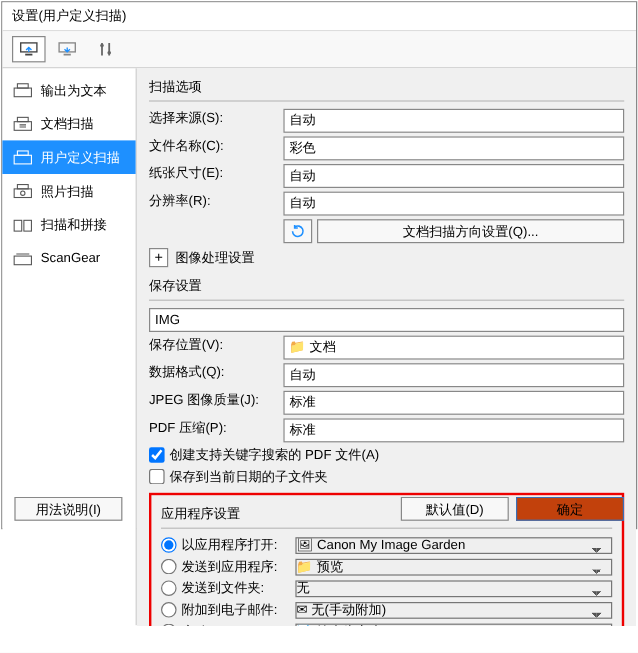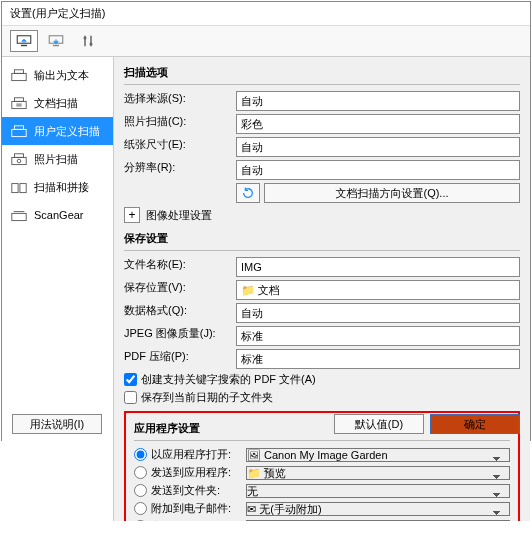--- a/index.html
+++ b/index.html
@@ -9,21 +9,21 @@
 .toolbar { display: flex; gap: 4px; padding: 4px 8px; border-bottom: 1px solid #ccc; background: #f8f8f8; }
 .tool-btn { width: 28px; height: 22px; border: 1px solid transparent; display: flex; align-items: center; justify-content: center; cursor: pointer; }
 .tool-btn.active { border: 1px solid #888; background: #fff; }
 .tool-btn svg { width: 18px; height: 16px; }
 .body { display: flex; height: 464px; }
 .sidebar { width: 112px; border-right: 1px solid #ccc; background: #fff; padding: 4px 0; }
 .side-item { display: flex; align-items: center; gap: 6px; padding: 6px 8px; cursor: pointer; font-size: 11px; }
 .side-item.selected { background: #1e90ff; color: #fff; }
 .side-item .icon-box { width: 18px; height: 16px; display: flex; align-items: center; justify-content: center; }
 .content { flex: 1; padding: 6px 10px 6px 10px; overflow: auto; background: #f0f0f0; }
-.group-title { font-size: 11px; margin: 2px 0 4px 0; font-weight: bold; }
+.group-title { font-size: 11px; margin: 2px 0 4px 0; font-weight: normal; }
 .hr { border: none; border-top: 1px solid #bbb; margin: 2px 0 6px 0; }
 .row { display: flex; align-items: flex-start; margin: 3px 0; }
 .row .lbl { width: 112px; font-size: 11px; }
 .row select, .row input[type=text] { flex: 1; height: 20px; border: 1px solid #888; background: #fff; font-size: 11px; padding: 0 4px; }
 .row .small-btn { width: 24px; height: 20px; margin-right: 4px; border: 1px solid #888; background: #f8f8f8; display: flex; align-items: center; justify-content: center; }
 .wide-btn { flex: 1; height: 20px; border: 1px solid #888; background: #f8f8f8; font-size: 11px; cursor: pointer; }
 .chk-row { display: flex; align-items: center; margin: 3px 0 3px 0; font-size: 11px; }
 .chk-row input { margin-right: 4px; }
 .expand-row { display: flex; align-items: center; margin: 4px 0; }
 .expand-btn { width: 16px; height: 16px; border: 1px solid #888; background: #fff; display: flex; align-items: center; justify-content: center; font-size: 12px; line-height: 1; cursor: pointer; margin-right: 6px; }
@@ -129,21 +129,21 @@
 
     <div class="content">
 
       <div class="group-title">扫描选项</div>
       <hr class="hr">
       <div class="row">
         <span class="lbl">选择来源(S):</span>
         <select><option>自动</option></select>
       </div>
       <div class="row">
-        <span class="lbl">照片扫描(C):</span>
+        <span class="lbl">文件名称(C):</span>
         <select><option>彩色</option></select>
       </div>
       <div class="row">
         <span class="lbl">纸张尺寸(E):</span>
         <select><option>自动</option></select>
       </div>
       <div class="row">
         <span class="lbl">分辨率(R):</span>
         <select><option>自动</option></select>
       </div>
@@ -158,21 +158,20 @@
         <button class="wide-btn">文档扫描方向设置(Q)...</button>
       </div>
       <div class="expand-row">
         <span class="expand-btn">+</span>
         <span>图像处理设置</span>
       </div>
 
       <div class="group-title" style="margin-top:8px">保存设置</div>
       <hr class="hr">
       <div class="row">
-        <span class="lbl">文件名称(E):</span>
         <select><option>IMG</option></select>
       </div>
       <div class="row">
         <span class="lbl">保存位置(V):</span>
         <select><option>📁 文档</option></select>
       </div>
       <div class="row">
         <span class="lbl">数据格式(Q):</span>
         <select><option>自动</option></select>
       </div>

